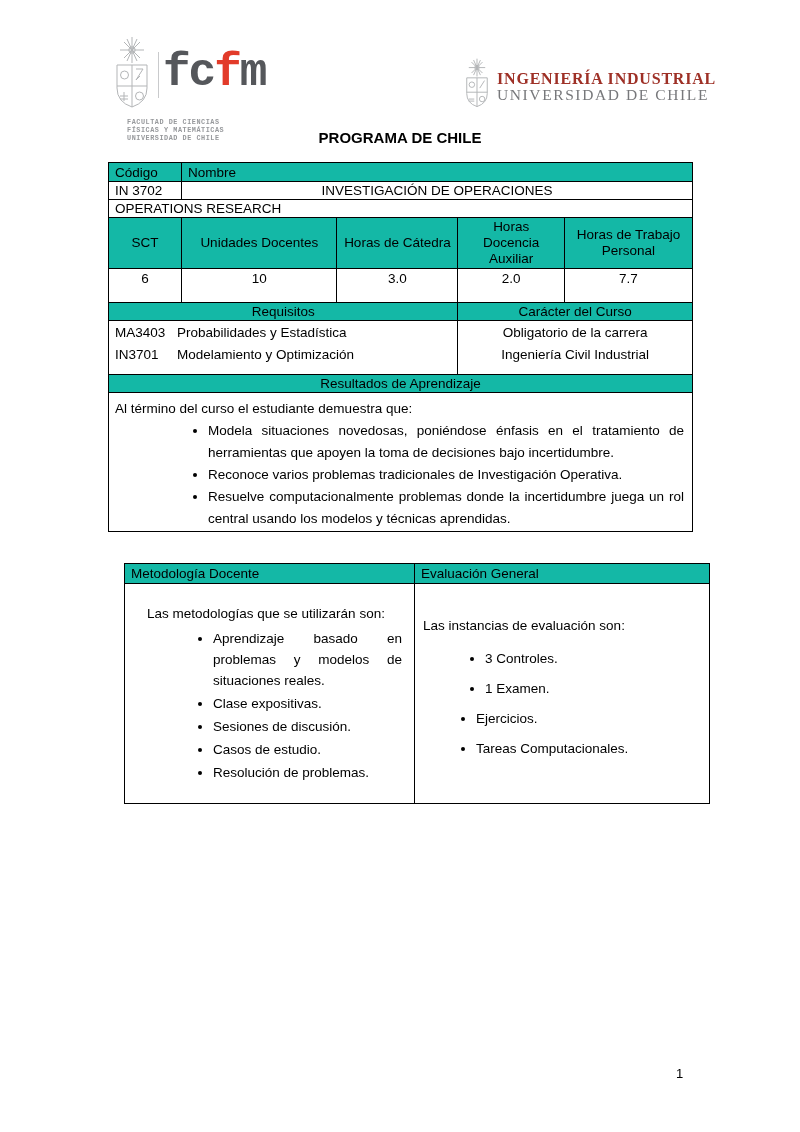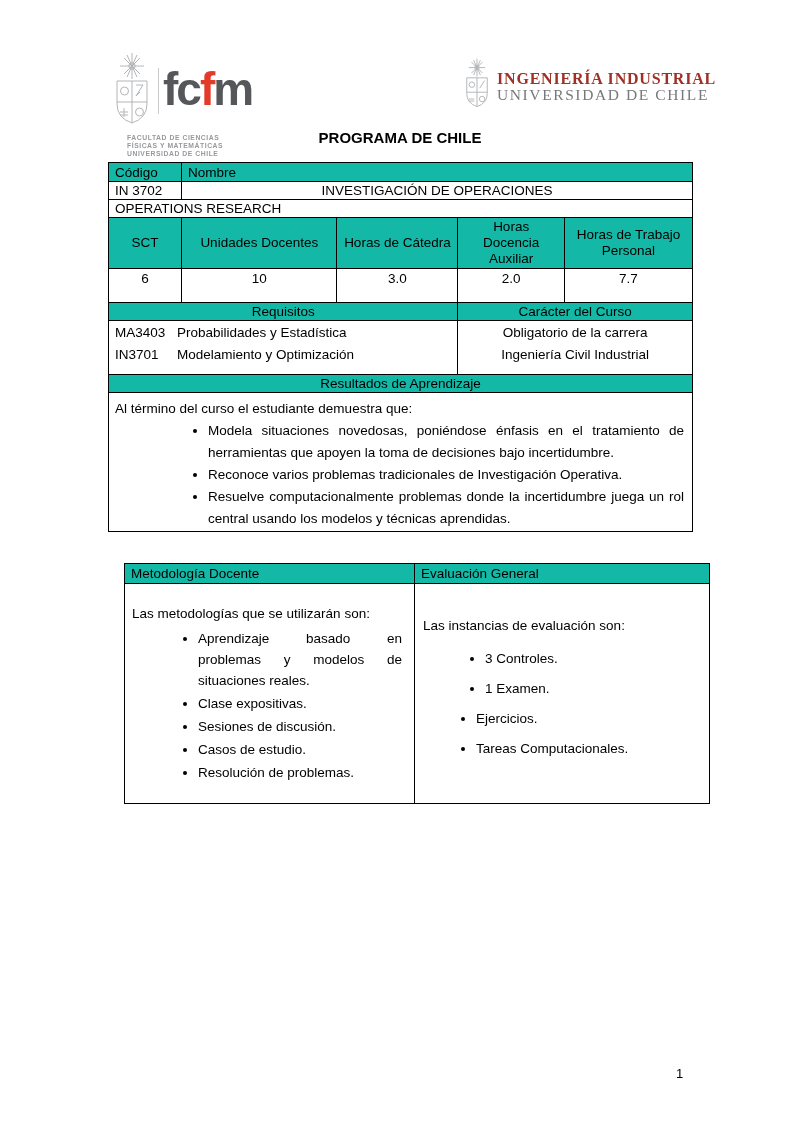--- a/index.html
+++ b/index.html
@@ -6,21 +6,21 @@
   html,body { background: #ffffff; }
   body { font-family: "Liberation Sans", sans-serif; color: #000; }
   .page {
     position: relative;
     width: 800px; height: 1132px;
     background: #fff;
     overflow: hidden;
   }
 
   
-  .fcfm-logo { position: absolute; left: 112px; top: 52px; }
+  .fcfm-logo { position: absolute; left: 112px; top: 36px; font-family: Liberation Mono, monospace; }
   .fcfm-top { display: flex; align-items: flex-start; }
   .crest { display: block; }
   .fcfm-divider { width: 1px; height: 46px; background: #c9cacc; margin: 16px 4px 0 6px; }
   .fcfm-word { font-size: 46px; font-weight: bold; letter-spacing: -2px; color: #55575b; line-height: 46px; margin-top: 14px; }
   .fcfm-word .red { color: #e23b2a; }
   .fcfm-caption { margin: 6px 0 0 15px; font-size: 6.8px; line-height: 8px; letter-spacing: 0.55px; color: #97999c; font-weight: bold; }
   .ii-logo { position: absolute; left: 463px; top: 58px; display: flex; align-items: flex-start; }
   .ii-text { margin-left: 6px; margin-top: 12px; font-family: "Liberation Serif", serif; }
   .ii-line1 { font-size: 16px; line-height: 17px; letter-spacing: 0.8px; color: #9e3026; font-weight: bold; }
   .ii-line2 { font-size: 15.5px; line-height: 16px; letter-spacing: 1.6px; color: #77787b; }
@@ -47,21 +47,21 @@
   .t1 .r10 td { height: 132px; vertical-align: top; padding-top: 5px; }
   .req-line { line-height: 22px; }
   .req-code { display: inline-block; width: 62px; }
   .caracter { text-align: center; line-height: 22px; }
   .outcomes-intro { line-height: 21px; }
   .outcomes-list { margin: 1px 0 0 0; padding-left: 93px; }
   .outcomes-list li { line-height: 22px; text-align: justify; padding-right: 2px; }
   .t2 td { vertical-align: top; }
   .t2 .hdr td { height: 20px; vertical-align: middle; }
   .t2 .body td { height: 220px; }
-  .metodologia-cell { padding: 20px 8px 0 7px; }
+  .metodologia-cell { padding: 20px 8px 0 22px; }
   .metodologia-intro { line-height: 20px; }
   .metodologia-list { margin: 4px 0 0 0; padding-left: 66px; }
   .metodologia-list li { line-height: 21px; margin-bottom: 2px; text-align: justify; padding-right: 4px; }
   .evaluacion-cell { padding: 32px 8px 0 8px; }
   .evaluacion-intro { line-height: 20px; }
   .evaluacion-list { margin: 14px 0 0 0; padding-left: 62px; list-style-position: outside; }
   .evaluacion-list li { line-height: 18px; margin-bottom: 12px; }
   .evaluacion-list li:nth-child(n+3) { margin-left: -9px; }
 
   .page-number { position: absolute; left: 676px; top: 1066px; font-size: 13px; }

